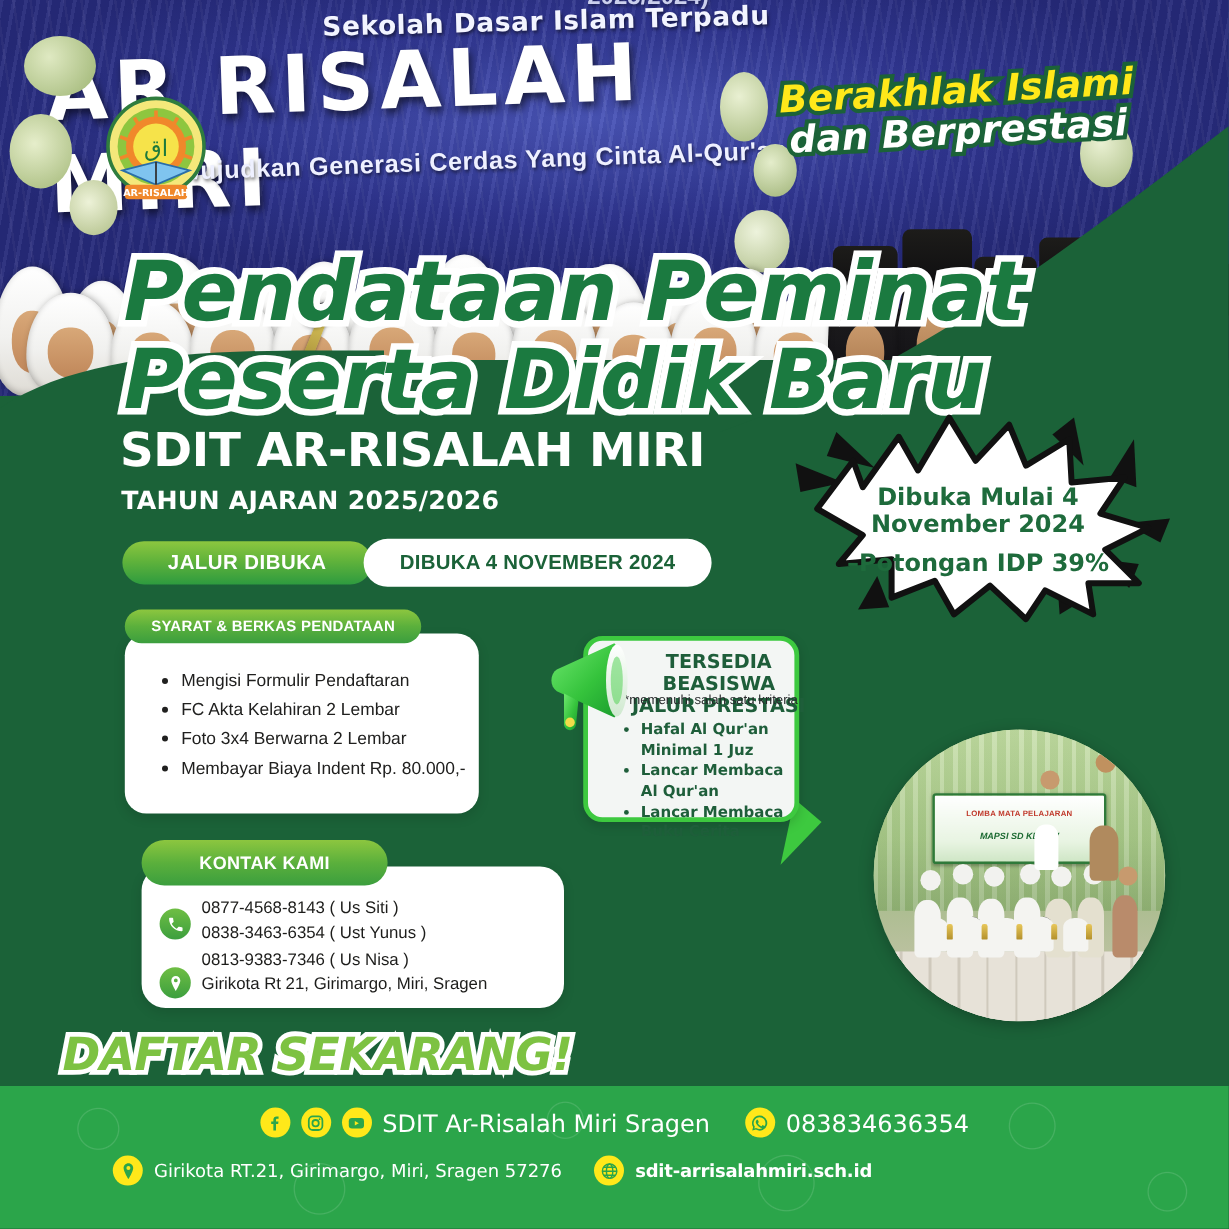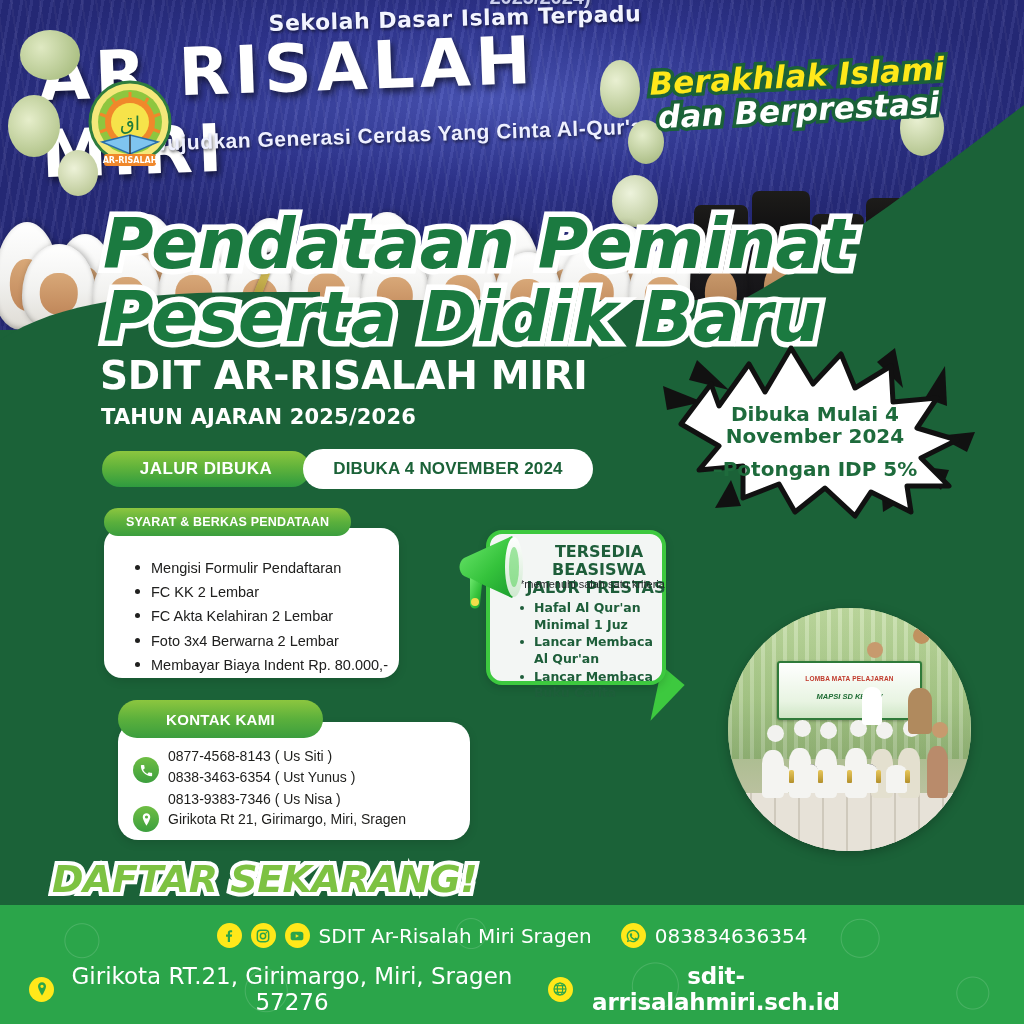--- a/index.html
+++ b/index.html
@@ -311,23 +311,22 @@
   }
   .footer-row1 {
     position:absolute; left:0; top:18px; width:1024px;
     display:flex; align-items:center; justify-content:center; gap:9px;
     color:#ffffff; font-size:20px; z-index:3;
     font-family:"DejaVu Sans", sans-serif;
   }
   .footer-row2 {
     position:absolute; left:0; top:58px; width:821px;
     display:flex; align-items:center; justify-content:center; gap:9px;
-    color:#ffffff; font-size:23px; z-index:3;
-    font-family:"DejaVu Sans", sans-serif;
-    margin-left:29px;
+    color:#ffffff; font-size:15px; z-index:3;
+    font-family:"DejaVu Sans", sans-serif;
   }
   .yellow-ic {
     width:25px; height:25px; border-radius:50%; background:#FFE81A;
     display:flex; align-items:center; justify-content:center; flex:0 0 auto;
   }
   .site-url { font-weight:800; letter-spacing:-.2px; }
 </style>
 </head>
 <body>
 
@@ -501,21 +500,20 @@
   <div class="school-name">SDIT AR-RISALAH MIRI</div>
   <div class="school-year">TAHUN AJARAN 2025/2026</div>
 
   <div class="pill-jalur">JALUR DIBUKA</div>
   <div class="pill-dibuka">DIBUKA 4 NOVEMBER 2024</div>
 
   <div class="syarat-card"></div>
   <div class="syarat-tag">SYARAT &amp; BERKAS PENDATAAN</div>
   <ul class="syarat-list">
     <li>Mengisi Formulir Pendaftaran</li>
-    <li>FC KK 2 Lembar</li>
     <li>FC Akta Kelahiran 2 Lembar</li>
     <li>Foto 3x4 Berwarna 2 Lembar</li>
     <li>Membayar Biaya Indent Rp. 80.000,-</li>
   </ul>
 
   <div class="beasiswa-tail"></div>
   <div class="beasiswa-card"></div>
   <div class="beasiswa-title">
     <div>TERSEDIA BEASISWA</div>
     <div>JALUR PRESTASI</div>
@@ -557,21 +555,21 @@
       <path d="M238 172 L236 142 L258 160 Z"></path>
       <path d="M70 168 L86 140 L96 166 Z"></path>
     </g>
     <path d="M36 84 L66 44 L74 66 L104 24 L120 52 L146 8 L168 44 L196 14 L210 48 L246 26
              L248 62 L292 58 L272 88 L312 100 L276 118 L304 146 L262 146 L266 172 L226 152
              L210 176 L180 148 L150 172 L134 144 L98 158 L98 126 L54 130 L74 106 Z" fill="#ffffff" stroke="#111111" stroke-width="5" stroke-linejoin="round"></path>
   </svg>
   <div class="burst-text">
     <div class="bt1">Dibuka Mulai 4</div>
     <div class="bt1">November 2024</div>
-    <div class="bt2">–Potongan IDP 5%</div>
+    <div class="bt2">–Potongan IDP 39%</div>
   </div>
 
   <div class="kontak-card"></div>
   <div class="kontak-tag">KONTAK KAMI</div>
 
   <div class="circ-icon" style="left:133px; top:757px;">
     <svg viewBox="0 0 24 24" width="15" height="15" fill="#ffffff">
       <path d="M6.6 10.8c1.4 2.8 3.8 5.2 6.6 6.6l2.2-2.2c.3-.3.7-.4 1-.2 1.2.4 2.4.6 3.6.6.6 0 1 .4 1 1V20c0 .6-.4 1-1 1C10.6 21 3 13.4 3 4c0-.6.4-1 1-1h3.5c.6 0 1 .4 1 1 0 1.3.2 2.5.6 3.6.1.4 0 .8-.2 1z"></path>
     </svg>
   </div>

